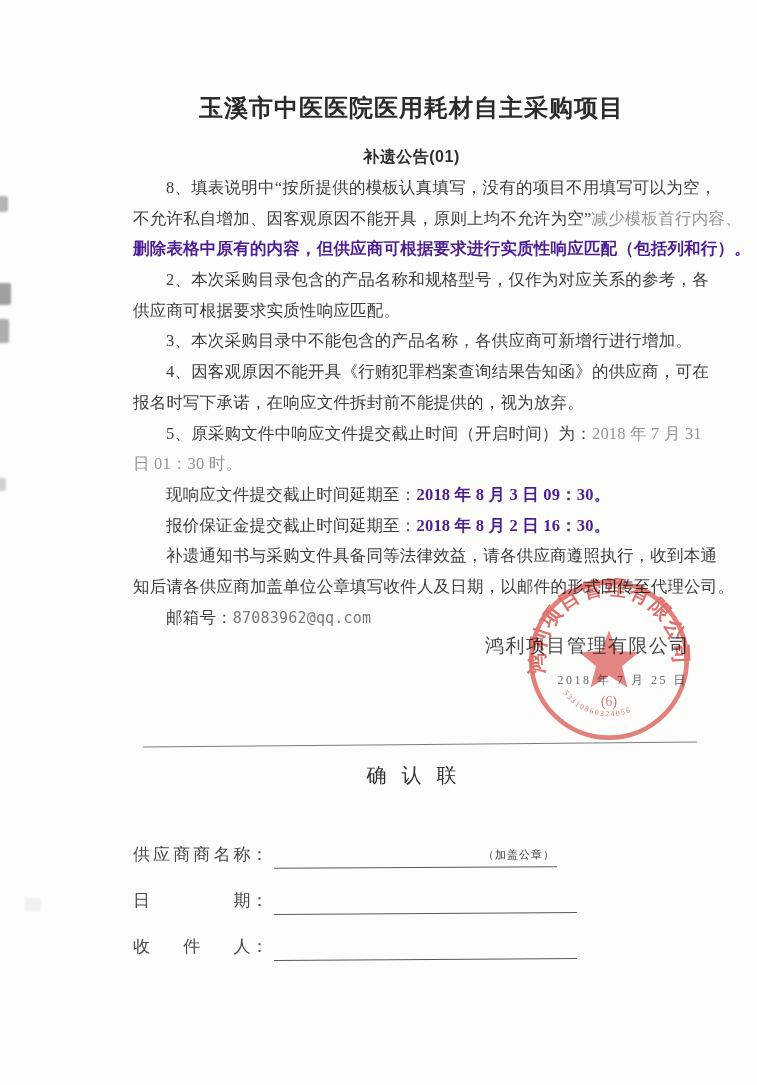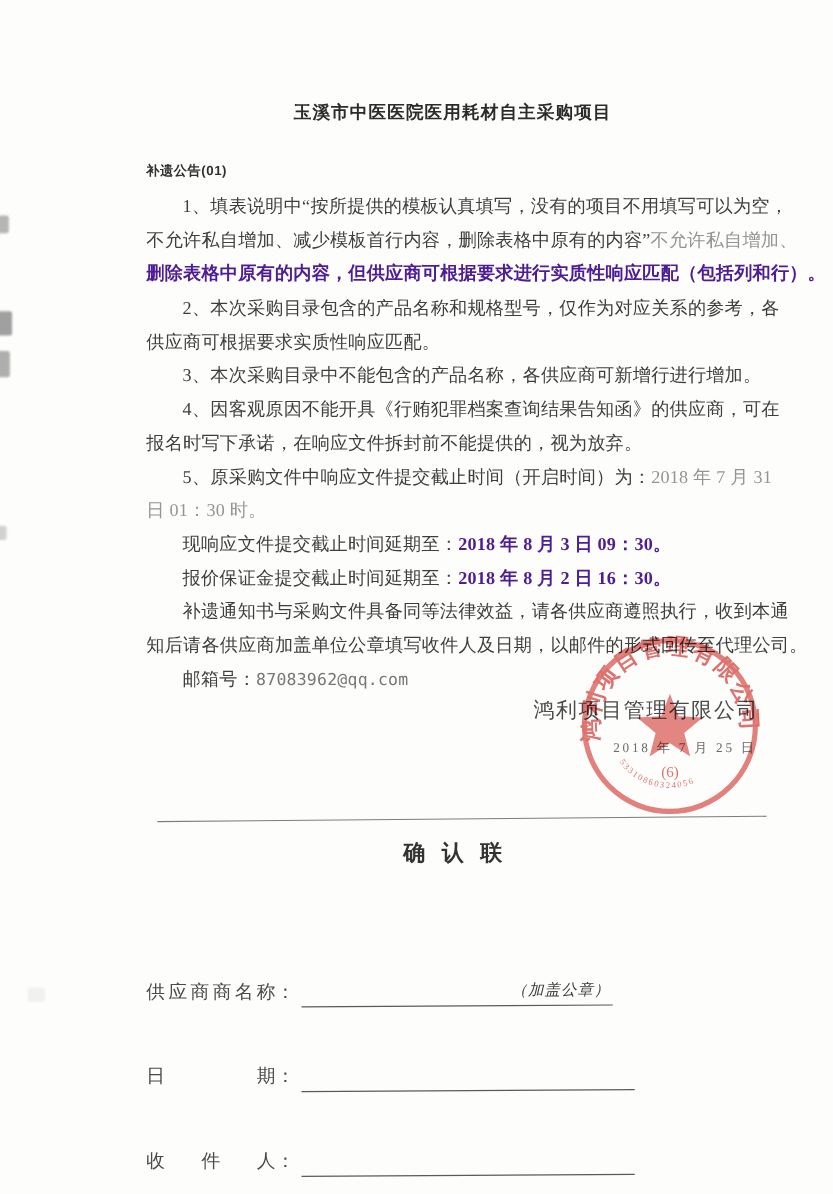--- a/index.html
+++ b/index.html
@@ -5,26 +5,26 @@
   html,body{margin:0;padding:0;background:#fdfdfc;}
   .page{
     position:relative;width:757px;height:1085px;margin:0 auto;
     background:#fdfdfc;overflow:hidden;
     font-family:"Liberation Serif", serif;color:#3e3e3e;
   }
   .content{position:absolute;left:133px;top:0;width:557px;height:1085px;}
   .doc-title{
     position:absolute;top:92px;left:0;width:100%;text-align:center;
     font-family:"Liberation Sans", sans-serif;font-weight:700;
-    font-size:16px;color:#2b2b2b;letter-spacing:1px;white-space:nowrap;
+    font-size:24px;color:#2b2b2b;letter-spacing:1px;white-space:nowrap;
   }
   .doc-subtitle{
-    position:absolute;top:147px;left:0;width:100%;text-align:left;
+    position:absolute;top:147px;left:0;width:100%;text-align:center;
     font-family:"Liberation Sans", sans-serif;font-weight:700;
-    font-size:12px;color:#2f2f2f;letter-spacing:.5px;
+    font-size:16px;color:#2f2f2f;letter-spacing:.5px;
   }
   .body-text{position:absolute;top:173px;left:0;width:557px;}
   .bline{height:30.7px;line-height:30.7px;font-size:16.5px;letter-spacing:.2px;white-space:nowrap;}
   .bline.indent{text-indent:33px;}
   .faded{color:#949494;}
   .strong{color:#4c1d95;font-weight:600;}
   .mono{font-family:"DejaVu Sans Mono", monospace;font-size:15px;color:#777;margin-top:36px;}
   .sig-company{
     position:absolute;top:633px;right:0;font-size:19px;letter-spacing:1.5px;
     color:#4a4a4a;white-space:nowrap;
@@ -36,32 +36,32 @@
   .stamp{
     position:absolute;left:392px;top:576px;width:168px;height:168px;
     opacity:.82;mix-blend-mode:multiply;pointer-events:none;
   }
   .separator{
     position:absolute;top:744px;left:10px;width:554px;height:0;
     border-top:1.6px solid #7d7d7d;transform:rotate(-.5deg);
   }
   .confirm-heading{
     position:absolute;top:762px;left:0;width:100%;text-align:center;
-    font-size:20px;font-weight:700;color:#333;letter-spacing:15px;text-indent:15px;
+    font-size:20px;font-weight:400;color:#333;letter-spacing:15px;text-indent:15px;
     white-space:nowrap;
   }
   .confirm-form{position:absolute;top:842px;left:0;width:557px;}
-  .form-row{height:30px;margin-bottom:16px;line-height:26px;font-size:17px;color:#4a4a4a;white-space:nowrap;margin-top:47px;}
+  .form-row{height:30px;margin-bottom:16px;line-height:26px;font-size:17px;color:#4a4a4a;white-space:nowrap;}
   .flabel{display:inline-block;width:118px;text-align:justify;text-align-last:justify;vertical-align:bottom;letter-spacing:.5px;}
   .fcolon{display:inline-block;vertical-align:bottom;}
   .fline{
     display:inline-block;position:relative;height:24px;margin-left:6px;
     border-bottom:1.4px solid #5a5a5a;vertical-align:bottom;transform:rotate(-.35deg);
   }
-  .fnote{position:absolute;right:2px;bottom:-1px;font-size:14px;color:#3c3c3c;letter-spacing:1px;font-style:italic;}
+  .fnote{position:absolute;right:2px;bottom:-1px;font-size:11px;color:#3c3c3c;letter-spacing:1px;}
   .artifact{position:absolute;background:#6f6f6f;filter:blur(1.2px);border-radius:2px;}
   .a1{left:-3px;top:196px;width:11px;height:16px;opacity:.5;}
   .a2{left:-4px;top:283px;width:15px;height:22px;opacity:.65;}
   .a3{left:-4px;top:319px;width:13px;height:24px;opacity:.55;}
   .a4{left:-2px;top:478px;width:8px;height:13px;opacity:.3;}
   .a5{left:25px;top:898px;width:16px;height:13px;opacity:.08;}
 </style>
 </head>
 <body>
 
@@ -72,22 +72,22 @@
   <div class="artifact a3"></div>
   <div class="artifact a4"></div>
   <div class="artifact a5"></div>
 
   <div class="content">
 
     <div class="doc-title">玉溪市中医医院医用耗材自主采购项目</div>
     <div class="doc-subtitle">补遗公告(01)</div>
 
     <div class="body-text">
-        <div class="bline indent"><span>1、填表说明中“按所提供的模板认真填写，没有的项目不用填写可以为空，</span></div>
-        <div class="bline"><span>不允许私自增加、减少模板首行内容，删除表格中原有的内容”</span><span class="faded">不允许私自增加、</span></div>
+        <div class="bline indent"><span>8、填表说明中“按所提供的模板认真填写，没有的项目不用填写可以为空，</span></div>
+        <div class="bline"><span>不允许私自增加、因客观原因不能开具，原则上均不允许为空”</span><span class="faded">减少模板首行内容、</span></div>
         <div class="bline"><span class="strong">删除表格中原有的内容，但供应商可根据要求进行实质性响应匹配（包括列和行）。</span></div>
         <div class="bline indent"><span>2、本次采购目录包含的产品名称和规格型号，仅作为对应关系的参考，各</span></div>
         <div class="bline"><span>供应商可根据要求实质性响应匹配。</span></div>
         <div class="bline indent"><span>3、本次采购目录中不能包含的产品名称，各供应商可新增行进行增加。</span></div>
         <div class="bline indent"><span>4、因客观原因不能开具《行贿犯罪档案查询结果告知函》的供应商，可在</span></div>
         <div class="bline"><span>报名时写下承诺，在响应文件拆封前不能提供的，视为放弃。</span></div>
         <div class="bline indent"><span>5、原采购文件中响应文件提交截止时间（开启时间）为：</span><span class="faded">2018 年 7 月 31</span></div>
         <div class="bline"><span class="faded">日 01：30 时。</span></div>
         <div class="bline indent"><span>现响应文件提交截止时间延期至：</span><span class="strong">2018 年 8 月 3 日 09：30。</span></div>
         <div class="bline indent"><span>报价保证金提交截止时间延期至：</span><span class="strong">2018 年 8 月 2 日 16：30。</span></div>

